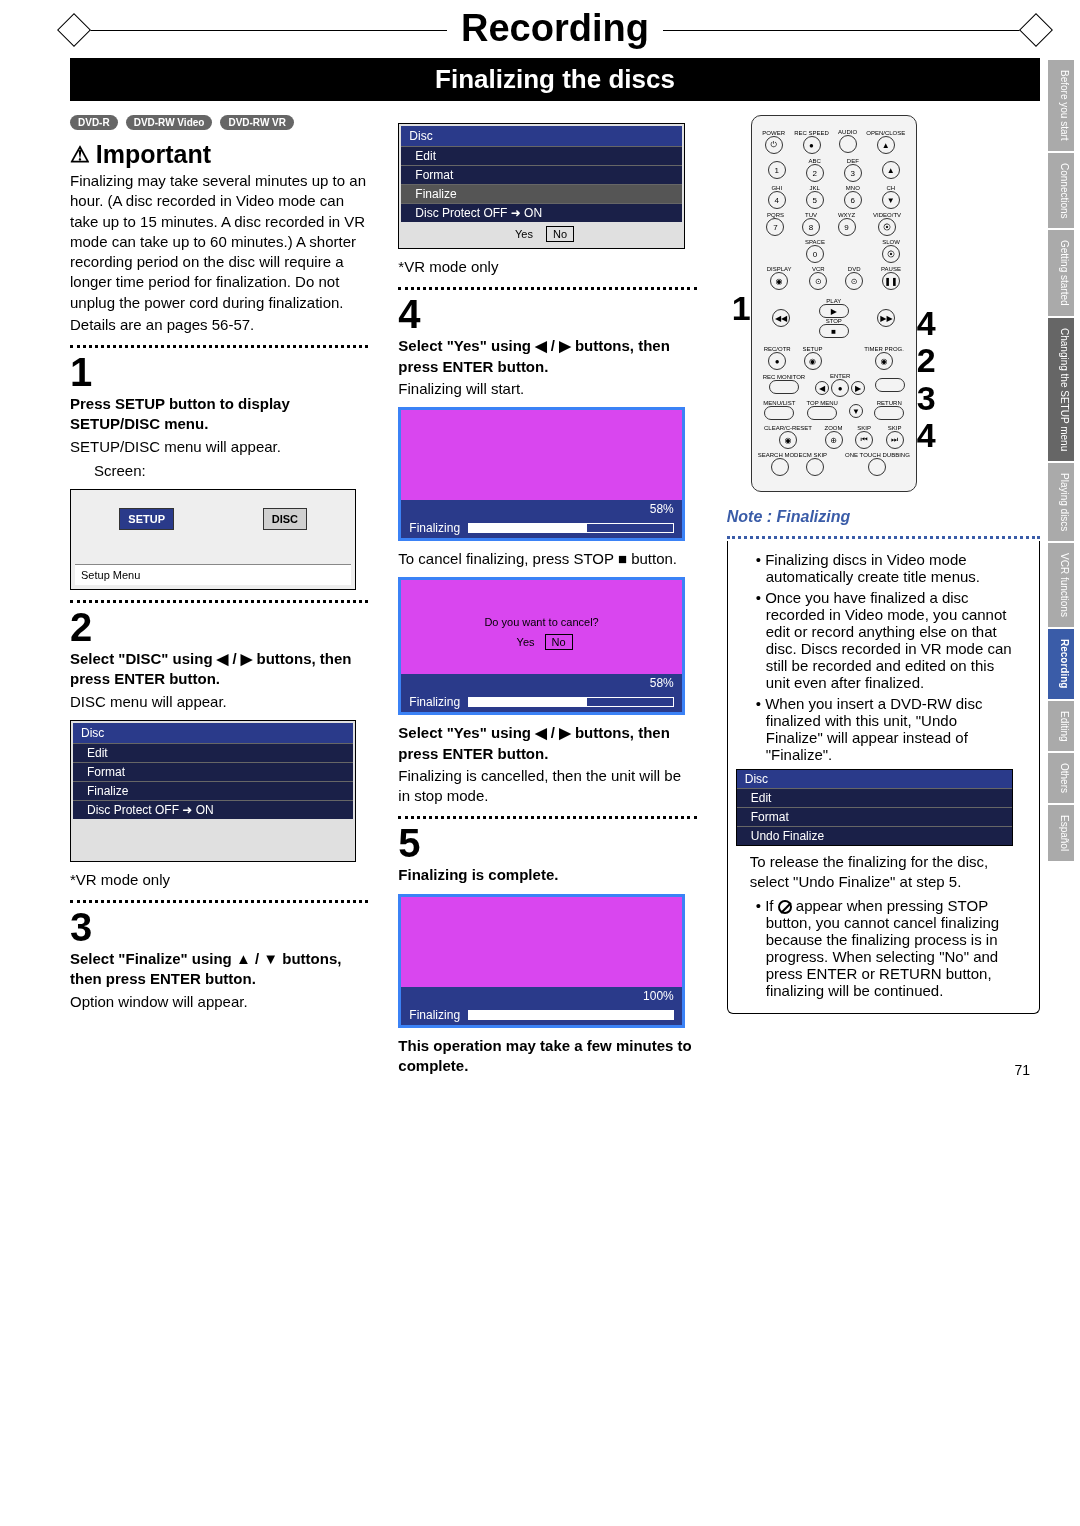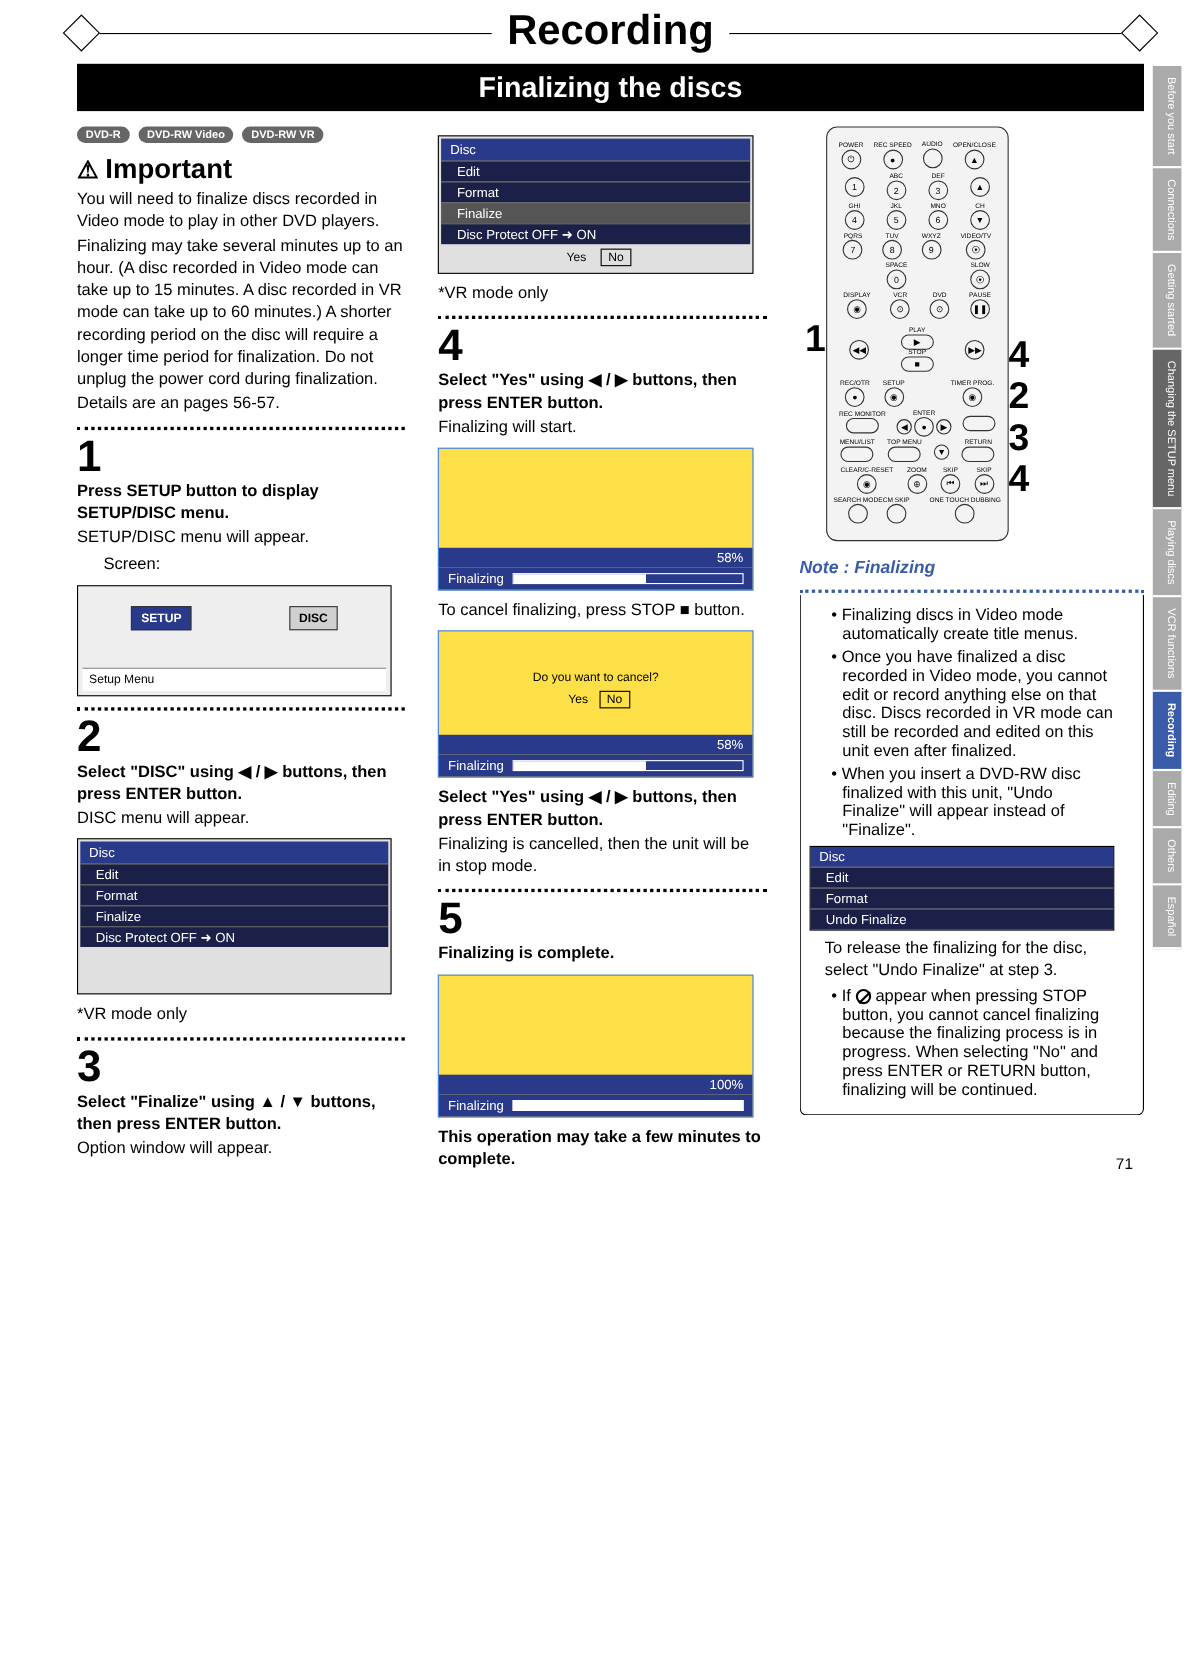--- a/index.html
+++ b/index.html
@@ -32,21 +32,21 @@
   .menu-box .setup-disc .btn.dark{background:#2a3a8a; color:#fff;}
   .menu-box .smlabel{ font-size:11px; padding:4px 6px; background:#fff; border-top:1px solid #888;}
   .disc-menu { border:1px solid #000; background:#e0e0e0; width:96%; margin:8px 0; padding: 2px; font-size:12px;}
   .disc-menu .header{ background:#2a3a8a; color:#fff; padding:3px 8px; font-weight:normal;}
   .disc-menu .item{ background:#1a2048; color:#fff; padding:2px 14px; border-top:1px solid #666;}
   .disc-menu .item.sel{ background:#555;}
   .disc-menu .blank{ height:40px; background:#e0e0e0;}
   .yes-no{ text-align:center; font-size:11px; padding:4px;}
   .yes-no span{ display:inline-block; padding:1px 6px; margin:0 2px;}
   .yes-no .boxed{ border:1px solid #000;}
-  .finalizing-box{ border:1px solid #3b82f6; background:#fde047; width:96%; margin:8px 0; font-size:12px;}
+  .finalizing-box{ border:3px solid #3b82f6; background:#d946ef; width:96%; margin:8px 0; font-size:12px;}
   .finalizing-box .space{height:90px;}
   .finalizing-box .pct{ text-align:right; background:#2a3a8a; color:#fff; padding:2px 8px;}
   .finalizing-box .bar-row{ display:flex; align-items:center; background:#2a3a8a; color:#fff; padding:3px 8px; gap:8px;}
   .finalizing-box .bar{ flex:1; height:10px; border:1px solid #fff; background:linear-gradient(to right,#fff 0%,#fff 58%,transparent 58%);}
   .finalizing-box .bar.full{ background:#fff;}
   .cancel-q{ text-align:center; font-size:11px; padding:6px 0 2px;}
   .remote{ border:1px solid #333; border-radius:10px; background:#f3f3f3; padding:10px 6px; font-size:8px; text-align:center; position:relative; margin-bottom:10px;}
   .remote .rrow{ display:flex; justify-content:space-around; margin:3px 0; align-items:center;}
   .remote .rbtn{ width:18px; height:18px; border:1px solid #333; border-radius:50%; display:inline-flex; align-items:center; justify-content:center; font-size:8px;}
   .remote .rbtn.oval{border-radius:8px; width:30px; height:14px;}
@@ -98,21 +98,20 @@
 
 <div class="columns">
 
   <div class="col left">
     <div class="disc-badges">
       <span class="disc-badge">DVD-R</span>
       <span class="disc-badge">DVD-RW Video</span>
       <span class="disc-badge">DVD-RW VR</span>
     </div>
     <div class="important-head">Important</div>
-    <p>You will need to finalize discs recorded in Video mode to play in other DVD players.</p>
     <p>Finalizing may take several minutes up to an hour. (A disc recorded in Video mode can take up to 15 minutes. A disc recorded in VR mode can take up to 60 minutes.) A shorter recording period on the disc will require a longer time period for finalization. Do not unplug the power cord during finalization.</p>
     <p>Details are an pages 56-57.</p>
 
     <div class="dot-sep"></div>
     <div class="step-num">1</div>
     <p class="step-bold">Press SETUP button to display SETUP/DISC menu.</p>
     <p>SETUP/DISC menu will appear.</p>
     <p class="screen-label">Screen:</p>
     <div class="menu-box">
       <div class="setup-disc">
@@ -305,21 +304,21 @@
         <li>Finalizing discs in Video mode automatically create title menus.</li>
         <li>Once you have finalized a disc recorded in Video mode, you cannot edit or record anything else on that disc. Discs recorded in VR mode can still be recorded and edited on this unit even after finalized.</li>
         <li>When you insert a DVD-RW disc finalized with this unit, "Undo Finalize" will appear instead of "Finalize".</li>
       </ul>
       <div class="small-menu">
         <div class="h">Disc</div>
         <div class="i">Edit</div>
         <div class="i">Format</div>
         <div class="i">Undo Finalize</div>
       </div>
-      <p style="padding-left:14px">To release the finalizing for the disc, select "Undo Finalize" at step 3.</p>
+      <p style="padding-left:14px">To release the finalizing for the disc, select "Undo Finalize" at step 5.</p>
       <ul class="note">
         <li><span>If </span><span class="prohibit"></span><span> appear when pressing STOP button, you cannot cancel finalizing because the finalizing process is in progress. When selecting "No" and press ENTER or RETURN button, finalizing will be continued.</span></li>
       </ul>
     </div>
   </div>
 </div>
 
 <div class="page-num">71</div>
 
 </body></html>

